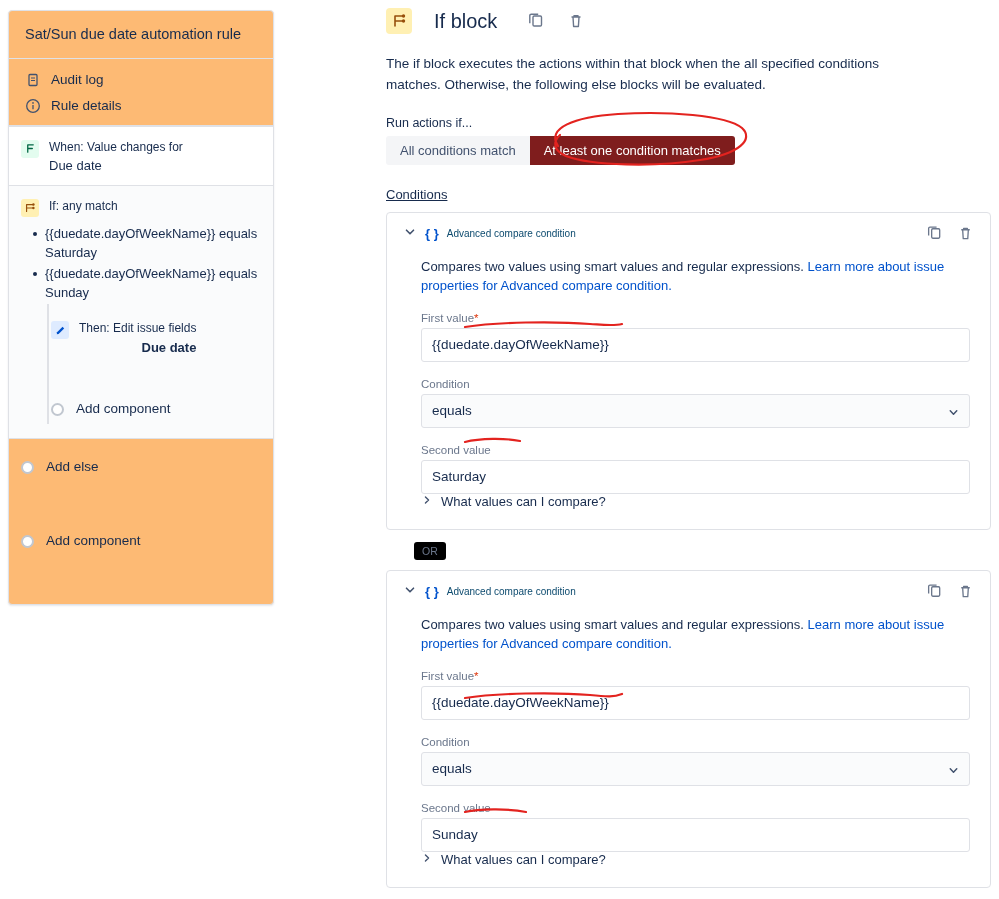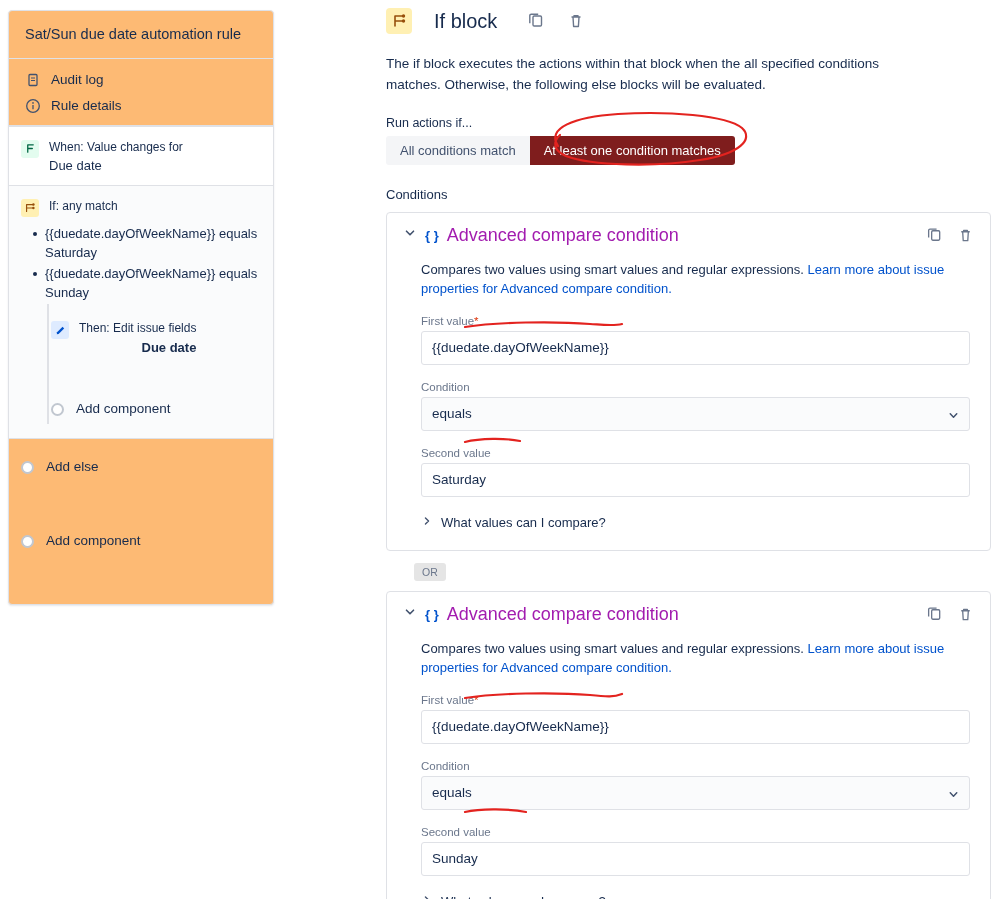--- a/index.html
+++ b/index.html
@@ -146,36 +146,36 @@
     padding: 7px 14px;
     background: #f4f5f7;
     color: #42526e;
     cursor: pointer;
     border: none;
     font-family: inherit;
     font-size: 13px;
   }
   .seg.active { background: #7f1d1d; color: #ffffff; }
 
-  .section-label { font-size: 13px; color: #172b4d; margin-top: 22px; }
+  .section-label { font-size: 13px; color: #172b4d; margin-top: 22px; text-decoration: underline; }
 
   .cond-card {
     margin-top: 10px;
     border: 1px solid #dfe1e6;
     border-radius: 4px;
     background: #ffffff;
     padding: 12px 16px 20px 16px;
   }
   .cond-card-head {
     display: flex; align-items: center; gap: 8px;
     position: relative;
   }
   .chev { color: #42526e; cursor: pointer; }
   .braces { color: #0052cc; font-size: 13px; font-weight: bold; }
-  .cc-title { font-size: 18px; color: #a21caf; }
+  .cc-title { font-size: 10px; color: #0c4a6e; }
   .cc-actions { margin-left: auto; display: flex; gap: 14px; }
   .cc-actions .hdr-icon { width: 17px; height: 17px; }
 
   .cc-body { padding-left: 18px; padding-right: 4px; }
   .cc-desc {
     margin-top: 14px;
     font-size: 13px;
     line-height: 1.5;
     color: #172b4d;
   }
@@ -200,31 +200,30 @@
     line-height: 32px;
     display: block;
   }
   .inp.filled { background: #fafbfc; }
   .select-wrap { position: relative; }
   .select-wrap .chevd {
     position: absolute; right: 10px; top: 11px;
     color: #42526e; pointer-events: none;
   }
   .disclosure {
-    margin-top: 18px;
     font-size: 13px;
     color: #172b4d;
     display: flex; align-items: center; gap: 8px;
     cursor: pointer;
     text-align: center;
   }
   .or-pill {
     margin: 12px 0 0 28px;
     display: inline-block;
-    background: #e5e5e5;
+    background: #000000;
     color: #6b778c;
     font-size: 10.5px;
     border-radius: 3px;
     padding: 3px 8px;
   }
 
   
   .annot { position: absolute; pointer-events: none; overflow: visible; }
   svg.annot path, svg.annot ellipse { fill: none; stroke: #e3231f; stroke-width: 2.2; stroke-linecap: round; }
 </style>

